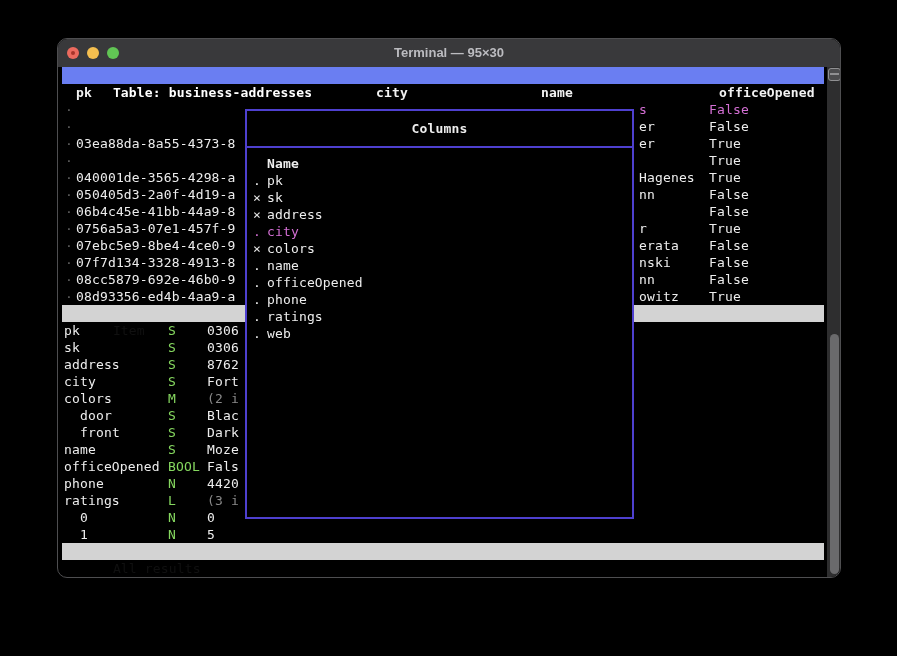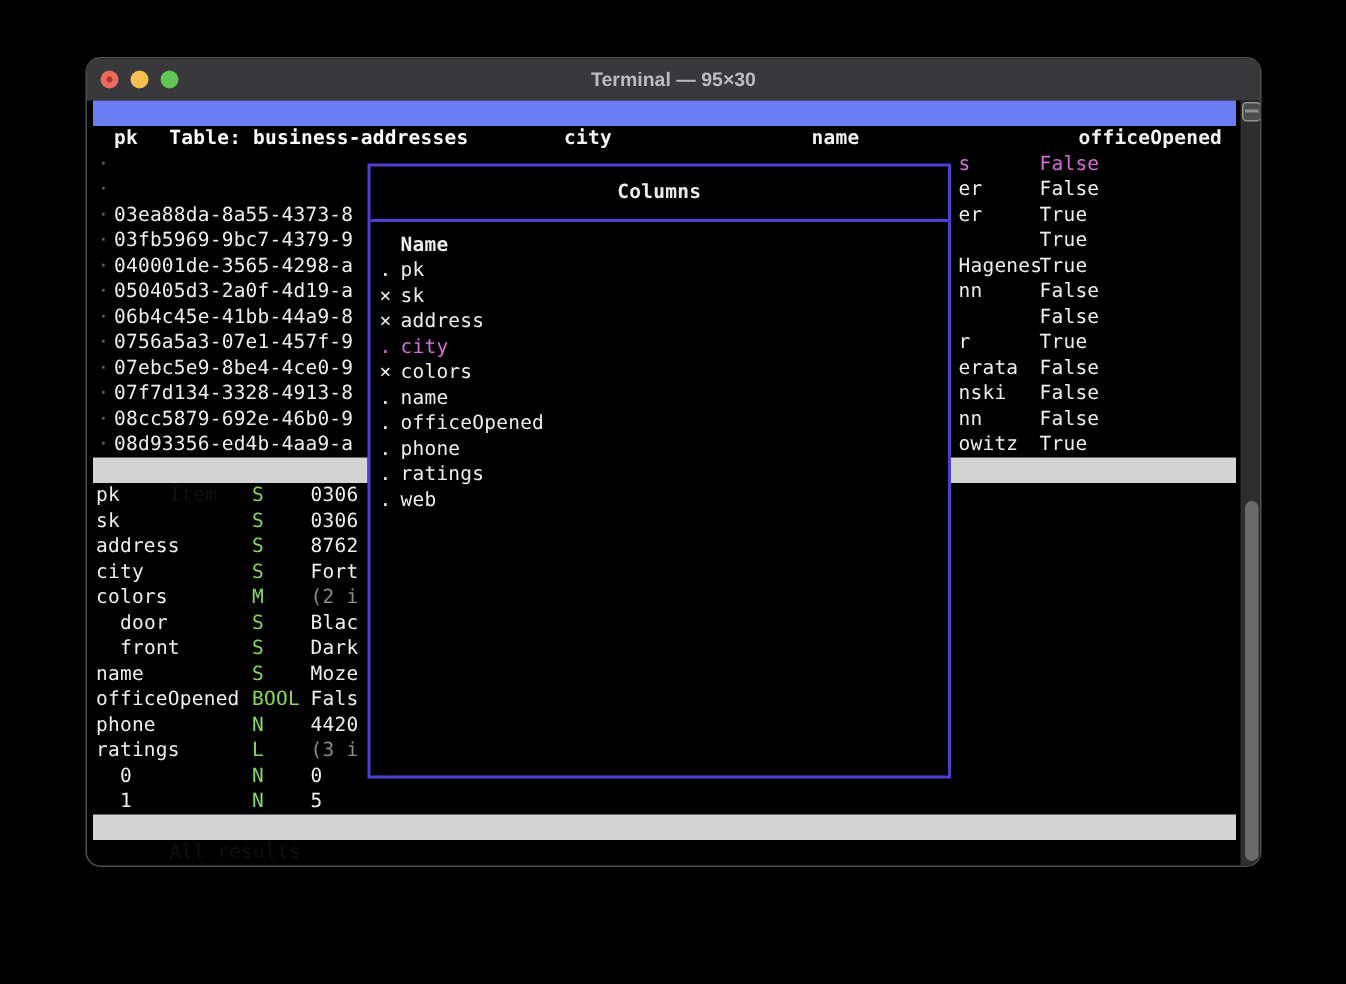--- a/index.html
+++ b/index.html
@@ -28,21 +28,21 @@
   .row span{position:absolute;top:0;}
   .bar-blue{background:var(--header_blue);}
   .bar-blue span{position:static;font-weight:700;color:#ffffff;padding-left:3px;}
   .bar-gray{background:var(--bar_gray);}
   .bar-gray span{position:static;color:#101010;padding-left:3px;}
   .hdr span{font-weight:700;color:#f2f2f2;}
 
   .bullet{left:3px;color:var(--bullet);}
   .c-pk{left:14px;}
   .c-namefrag{left:577px;}
-  .c-office{left:631px;}
+  .c-office{left:647px;}
   .row.selected .c-pk,.row.selected .c-namefrag,.row.selected .c-office{color:var(--magenta);}
 
   .col-pk{left:14px;} .col-city{left:314px;} .col-name{left:479px;} .col-office{left:657px;}
 
   .f-name{left:2px;} .f-type{left:106px;color:var(--green);} .f-value{left:145px;}
   .f-value.muted{color:var(--muted_value);}
 
   
   .dialog{position:absolute;left:187px;top:70px;width:389px;height:410px;background:#000;
           border:2px solid var(--dialog_border);box-sizing:border-box;z-index:5;
@@ -100,21 +100,20 @@
     <span class="c-office">False</span>
   </div>
         <div class="row">
     <span class="bullet">·</span>
     <span class="c-pk">03ea88da-8a55-4373-8</span>
     <span class="c-namefrag">er</span>
     <span class="c-office">True</span>
   </div>
         <div class="row">
     <span class="bullet">·</span>
-    <span class="c-pk">03fb5969-9bc7-4379-9</span>
     <span class="c-namefrag"></span>
     <span class="c-office">True</span>
   </div>
         <div class="row">
     <span class="bullet">·</span>
     <span class="c-pk">040001de-3565-4298-a</span>
     <span class="c-namefrag">Hagenes</span>
     <span class="c-office">True</span>
   </div>
         <div class="row">

